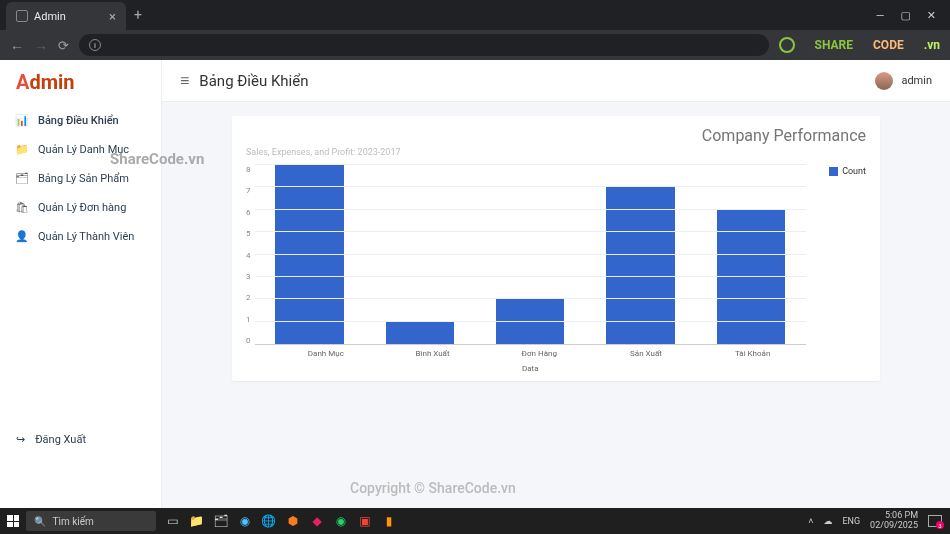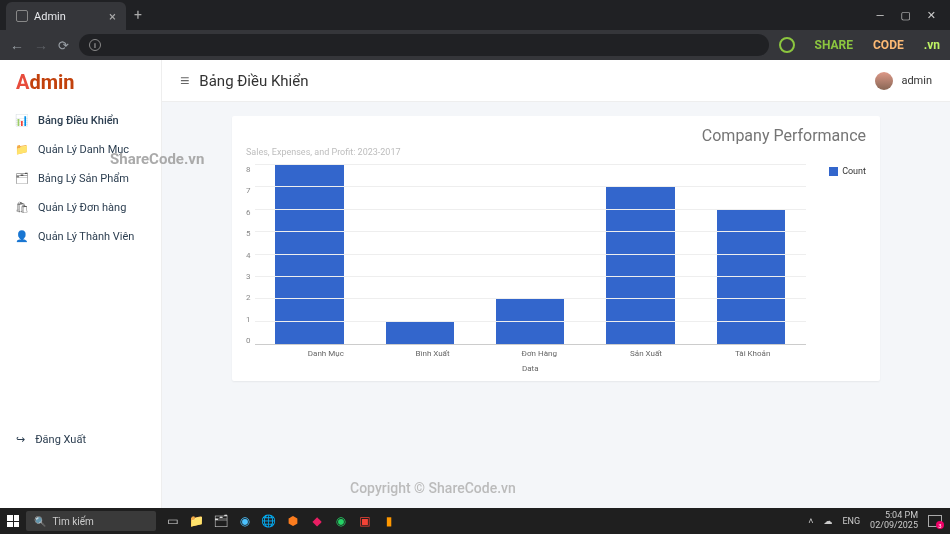--- a/index.html
+++ b/index.html
@@ -246,18 +246,18 @@
     <span class="ticon" style="color:#e91e63">◆</span>
     <span class="ticon" style="color:#25d366">◉</span>
     <span class="ticon" style="color:#f44336">▣</span>
     <span class="ticon" style="color:#ff9800">▮</span>
   </div>
   <div class="tray">
     <span>˄</span>
     <span>☁</span>
     <span>ENG</span>
     <div class="clock">
-      <div>5:04 PM</div>
+      <div>5:06 PM</div>
       <div>02/09/2025</div>
     </div>
     <span class="notif"></span>
   </div>
 </div>
 
 </body></html>

